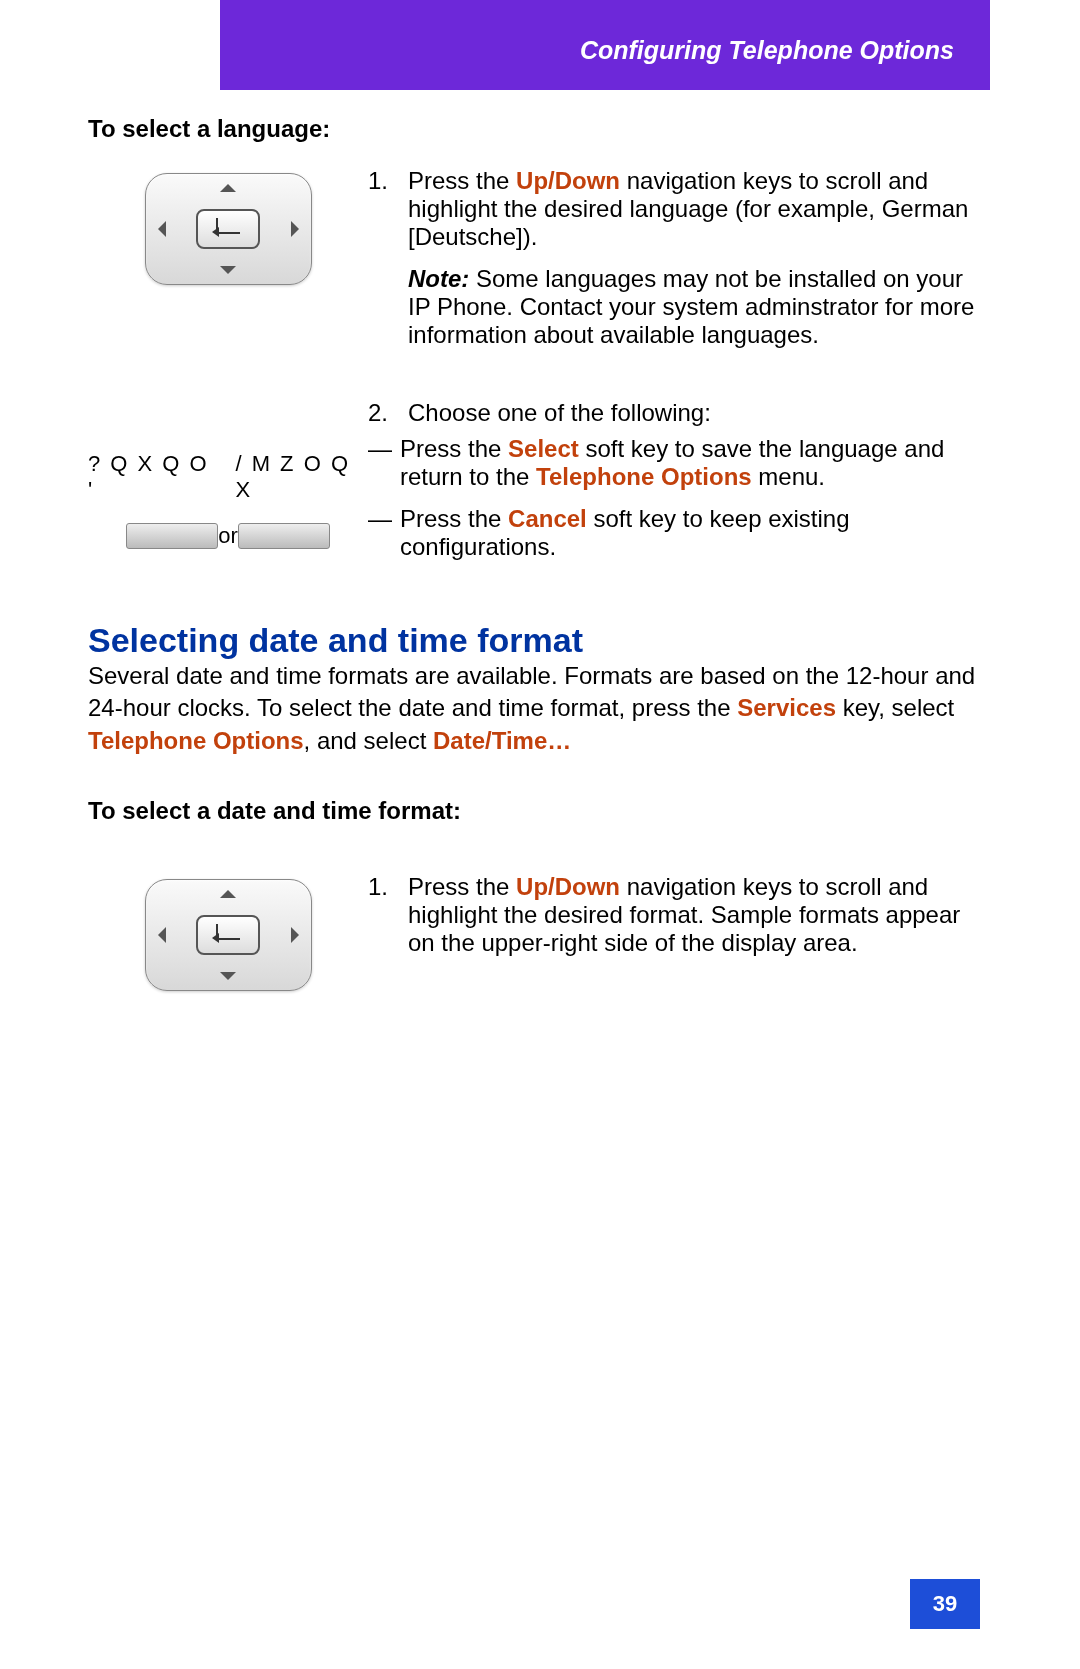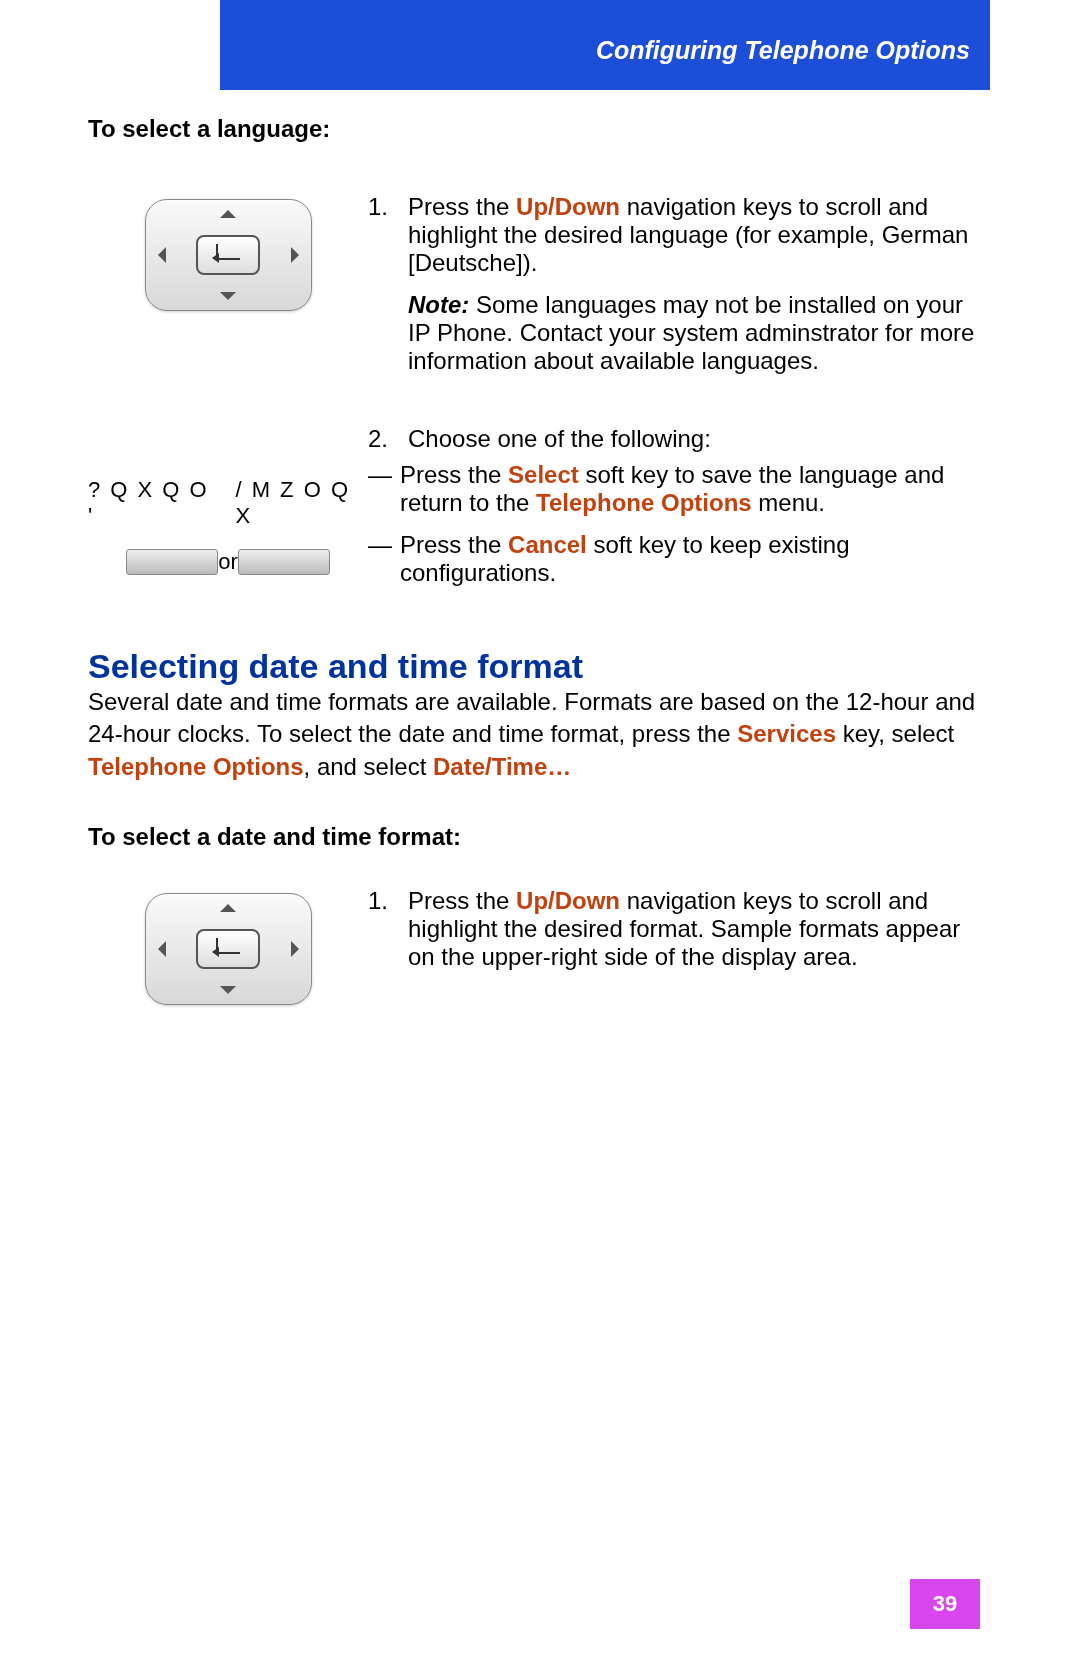--- a/index.html
+++ b/index.html
@@ -11,26 +11,26 @@
     height: 1669px;
     position: relative;
     background: #fff;
   }
   .header-bar {
     position: absolute;
     top: 0;
     left: 220px;
     width: 770px;
     height: 90px;
-    background: #1d4ed8;
+    background: #6d28d9;
     color: #fff;
     font-weight: bold;
     font-style: italic;
     text-align: right;
-    padding-right: 20px;
+    padding-right: 36px;
     box-sizing: border-box;
     line-height: 100px;
     font-size: 25px;
   }
   .content {
     position: absolute;
     left: 88px;
     right: 90px;
     top: 115px;
   }
@@ -93,32 +93,32 @@
   .step-right { flex:1; }
   .ol-num { display:flex; }
   .ol-num .num { width:40px; flex-shrink:0; }
   .dash-row { display:flex; margin-top:8px;}
   .dash-row .dash { width:32px; flex-shrink:0; text-align:left;}
   .section-title {
     color:#0033a0; font-weight:bold; font-size:34px; margin-top:60px; margin-bottom:0;
   }
   .page-num-box {
     position:absolute; bottom:40px; right:100px;
-    width:70px; height:50px; background:#d946ef; color:#fff;
+    width:70px; height:50px; background:#1d4ed8; color:#fff;
     font-weight:bold; text-align:center; line-height:50px; font-size:22px;
   }
 </style>
 </head>
 <body>
 
 <div class="header-bar">Configuring Telephone Options</div>
 
 <div class="content">
 
-  <div class="bold" style="margin-bottom:50px;">To select a language:</div>
+  <div class="bold" style="margin-bottom:24px;">To select a language:</div>
 
   <div class="step-row">
     <div class="step-left">
       <div class="navpad">
         <div class="tri-up"></div>
           <div class="tri-down"></div>
         <div class="tri-left"></div>
           <div class="tri-right"></div>
         <div class="center-btn">
             <div class="enter-arrow"></div>
@@ -170,21 +170,21 @@
       </div>
     </div>
   </div>
 
   <div class="section-title">Selecting date and time format</div>
 
   <div style="line-height:1.35;">
     <span>Several date and time formats are available. Formats are based on the 12-hour and 24-hour clocks. To select the date and time format, press the </span><span class="blue-text">Services</span><span> key, select </span><span class="blue-text">Telephone Options</span><span>, and select </span><span class="blue-text">Date/Time…</span>
   </div>
 
-  <div class="bold" style="margin-top:40px;margin-bottom:36px;">To select a date and time format:</div>
+  <div class="bold" style="margin-top:40px;margin-bottom:48px;">To select a date and time format:</div>
 
   <div class="step-row">
     <div class="step-left">
       <div class="navpad">
         <div class="tri-up"></div>
           <div class="tri-down"></div>
         <div class="tri-left"></div>
           <div class="tri-right"></div>
         <div class="center-btn">
             <div class="enter-arrow"></div>

